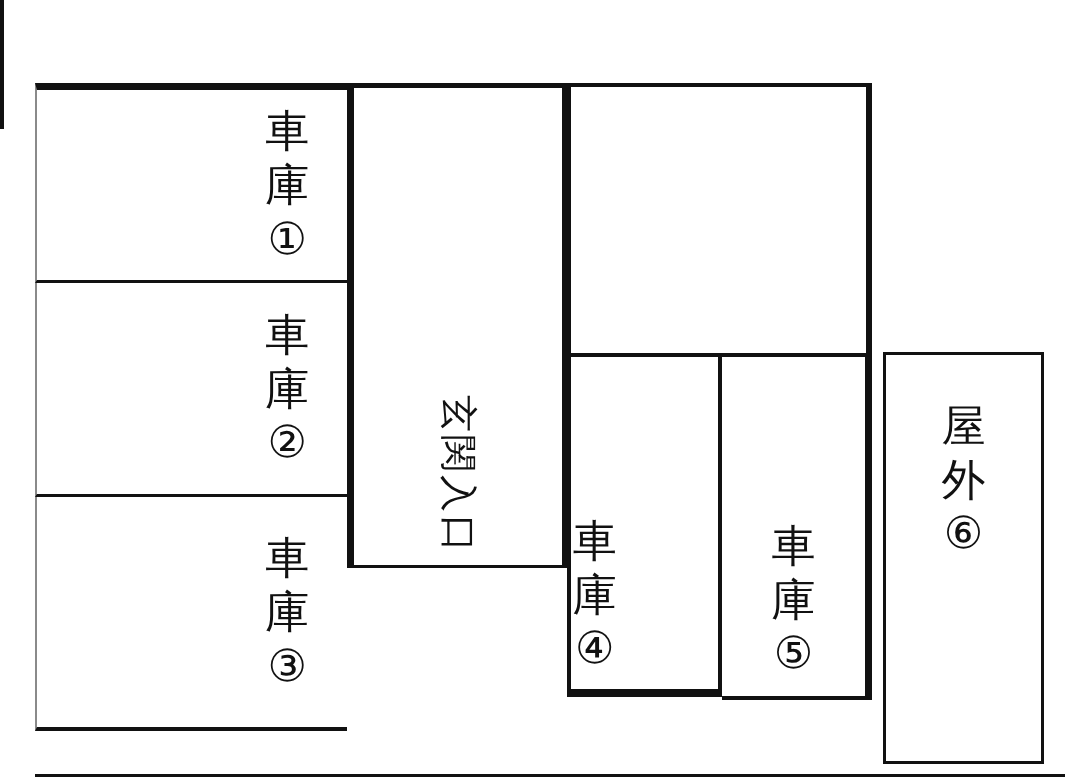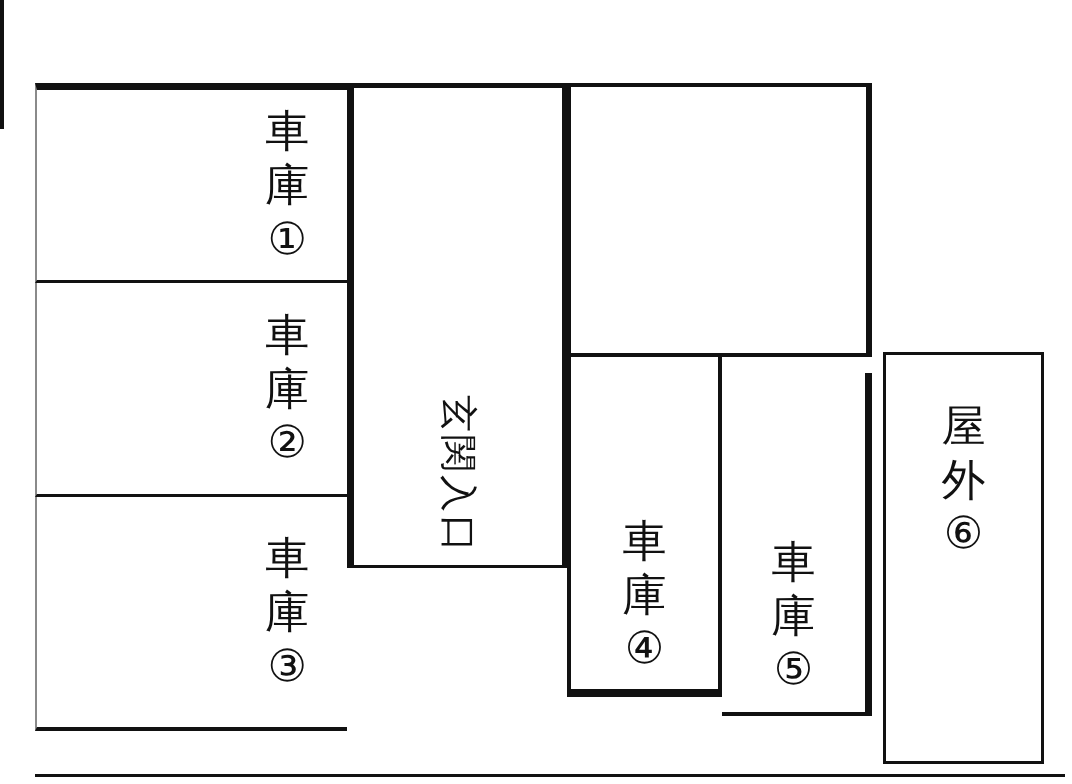--- a/index.html
+++ b/index.html
@@ -93,30 +93,29 @@
     border: 4px solid #111;
     border-right-width: 6px;
   }
 
   
   .garage4 {
     left: 567px; top: 357px; width: 155px; height: 340px;
     border-left: 4px solid #111;
     border-right: 4px solid #111;
     border-bottom: 8px solid #111;
-    display: flex; align-items: flex-end; justify-content: center;
+    display: flex; align-items: flex-end; 
     padding-bottom: 14px;
   }
   .garage5 {
     left: 722px; top: 357px; width: 150px; height: 343px;
     border-right: 7px solid #111;
     border-bottom: 4px solid #111;
     display: flex; align-items: flex-end; justify-content: center;
     padding-bottom: 16px;
-    margin-top: 16px;
   }
 
   
   .outdoor6 {
     left: 883px; top: 352px; width: 161px; height: 412px;
     border: 3px solid #111;
     display: flex; align-items: flex-start; justify-content: center;
     padding-top: 44px;
   }
 

